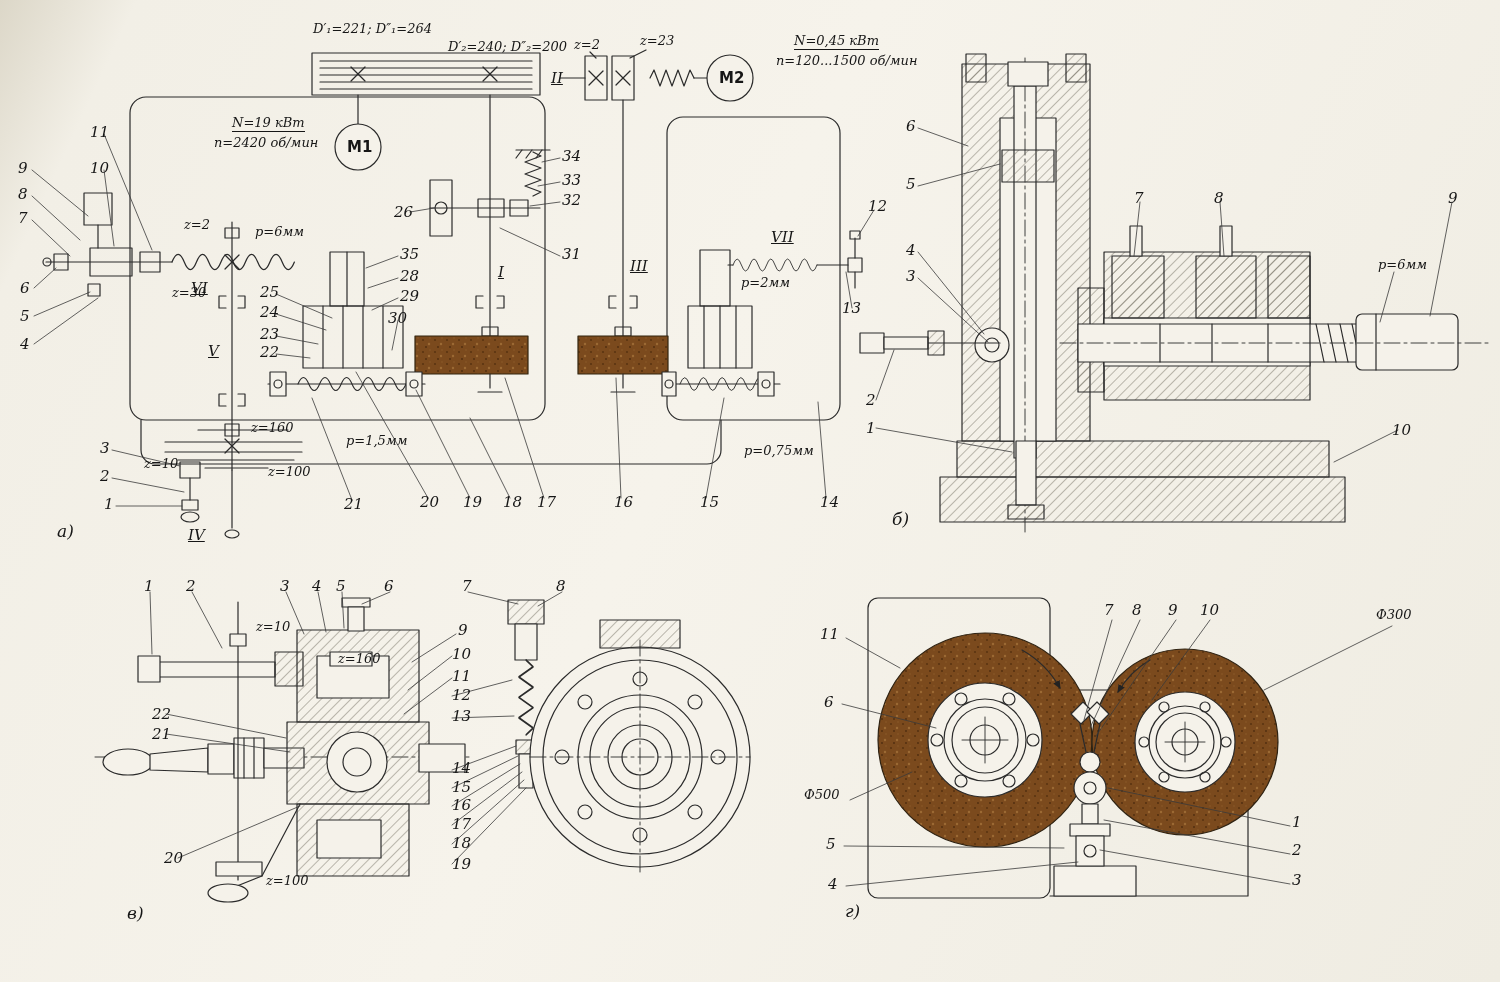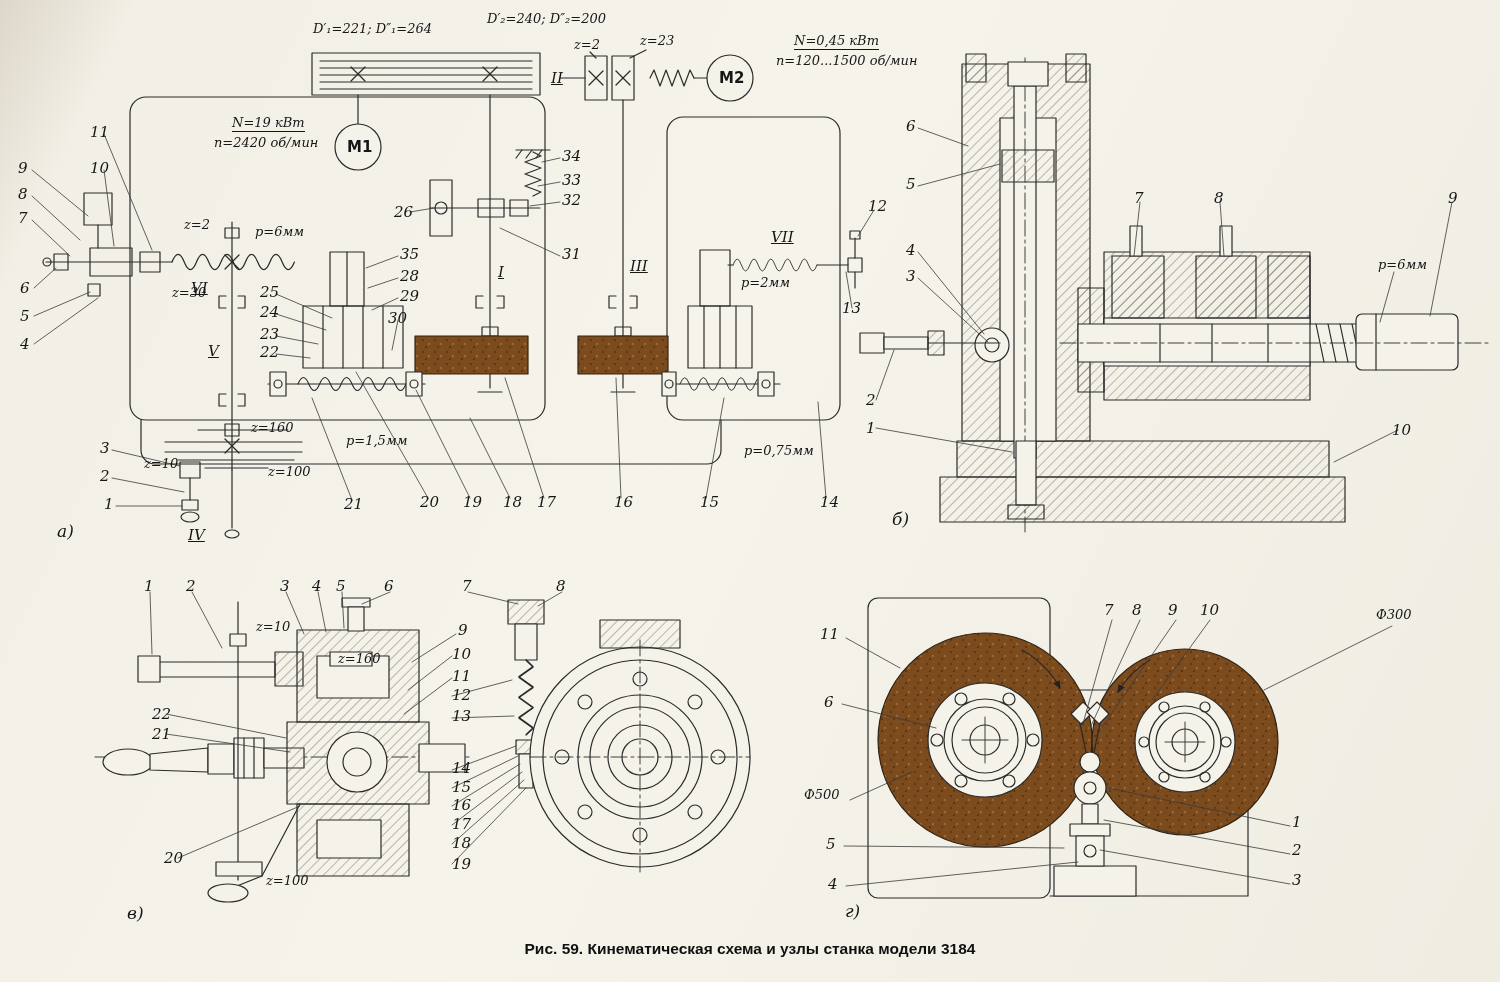--- a/index.html
+++ b/index.html
@@ -390,21 +390,21 @@
       <line x1="1392" y1="626" x2="1264" y2="690"></line>
       <line x1="1290" y1="826" x2="1108" y2="788"></line>
           <line x1="1290" y1="854" x2="1104" y2="820"></line>
       <line x1="1290" y1="884" x2="1100" y2="850"></line>
     </g>
   </g>
 </svg>
 
 <div class="labels">
       <span class="callout ann" style="left: 313px; top: 22px;">D′₁=221; D″₁=264</span>
-      <span class="callout ann" style="left: 448px; top: 12px; margin-left: 39px;">D′₂=240; D″₂=200</span>
+      <span class="callout ann" style="left: 448px; top: 40px;">D′₂=240; D″₂=200</span>
       <span class="callout ann fbar" style="left: 232px; top: 116px;">N=19 кВт</span>
       <span class="callout ann" style="left: 214px; top: 136px;">n=2420 об/мин</span>
       <span class="callout motor" style="left: 347px; top: 140px;">M1</span>
       <span class="callout ann fbar" style="left: 794px; top: 34px;">N=0,45 кВт</span>
       <span class="callout ann" style="left: 776px; top: 54px;">n=120...1500 об/мин</span>
       <span class="callout motor" style="left: 719px; top: 71px;">M2</span>
       <span class="callout ann" style="left: 574px; top: 38px;">z=2</span>
       <span class="callout ann" style="left: 640px; top: 34px;">z=23</span>
       <span class="callout u" style="left: 551px; top: 70px;">II</span>
       <span class="callout u" style="left: 498px; top: 264px;">I</span>
@@ -510,15 +510,14 @@
       <span class="callout" style="left: 1132px; top: 602px;">8</span>
       <span class="callout" style="left: 1168px; top: 602px;">9</span>
       <span class="callout" style="left: 1200px; top: 602px;">10</span>
       <span class="callout ann" style="left: 1376px; top: 608px;">Ф300</span>
       <span class="callout" style="left: 1292px; top: 814px;">1</span>
       <span class="callout" style="left: 1292px; top: 842px;">2</span>
       <span class="callout" style="left: 1292px; top: 872px;">3</span>
       <span class="callout tag" style="left: 845px; top: 902px;">г)</span>
     </div>
 
-<div class="caption">Рис. 59. Кинематическая схема и узлы станка модели 3184</div>
 
 </div>
 
 </body></html>

